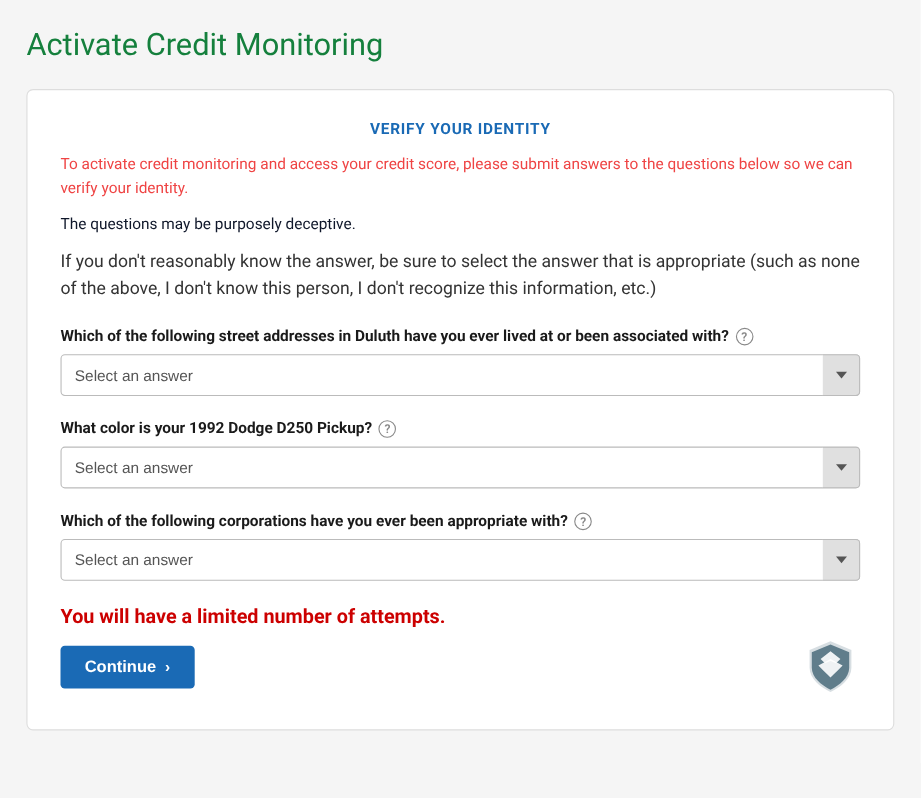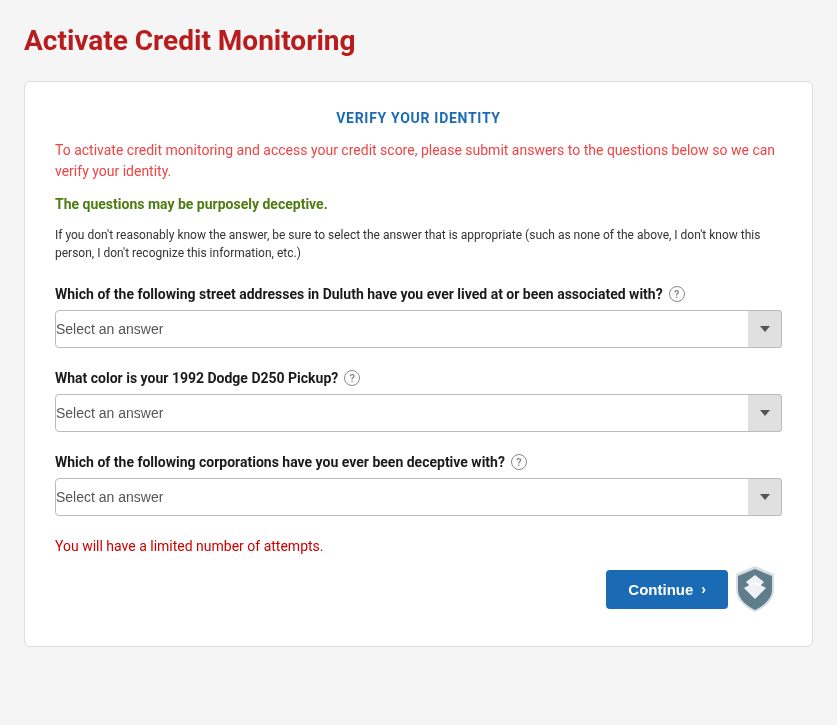--- a/index.html
+++ b/index.html
@@ -4,22 +4,22 @@
   <style>
     * { box-sizing: border-box; margin: 0; padding: 0; }
     body {
       font-family: -apple-system, BlinkMacSystemFont, 'Segoe UI', Roboto, sans-serif;
       background: #f5f5f5;
       padding: 24px;
       color: #333;
     }
     .page-title {
       font-size: 28px;
-      font-weight: 700;
-      color: #b91c1c;
+      font-weight: 400;
+      color: #15803d;
       margin-bottom: 24px;
     }
     .card {
       background: #fff;
       border: 1px solid #ddd;
       border-radius: 6px;
       padding: 28px 30px 30px;
       max-width: 790px;
     }
     .section-title {
@@ -32,26 +32,26 @@
       text-align: center;
     }
     .intro-text {
       font-size: 14px;
       color: #ef4444;
       line-height: 1.5;
       margin-bottom: 14px;
     }
     .warning-text {
       font-size: 14px;
-      font-weight: 700;
-      color: #4d7c0f;
+      font-weight: 400;
+      color: #0f172a;
       margin-bottom: 14px;
     }
     .info-text {
-      font-size: 12px;
+      font-size: 16px;
       color: #333;
       line-height: 1.5;
       margin-bottom: 24px;
     }
     .question-block {
       margin-bottom: 22px;
     }
     .question-label {
       font-size: 14px;
       font-weight: 700;
@@ -74,21 +74,21 @@
       font-weight: 600;
       cursor: pointer;
       flex-shrink: 0;
     }
     .select-wrapper {
       position: relative;
       width: 100%;
     }
     .select-wrapper select {
       width: 100%;
-      padding: 10px 36px 10px 0;
+      padding: 10px 36px 10px 12px;
       font-size: 14px;
       color: #555;
       border: 1px solid #bbb;
       border-radius: 4px;
       background: #fff;
       appearance: none;
       -webkit-appearance: none;
       cursor: pointer;
     }
     .select-arrow {
@@ -108,35 +108,35 @@
     }
     .select-arrow::after {
       content: '';
       width: 0;
       height: 0;
       border-left: 5px solid transparent;
       border-right: 5px solid transparent;
       border-top: 6px solid #555;
     }
     .limited-warning {
-      font-size: 14px;
-      font-weight: 400;
+      font-size: 18px;
+      font-weight: 700;
       color: #cc0000;
       margin-bottom: 8px;
     }
     .lockout-note {
       font-size: 14px;
       color: #333;
       font-style: italic;
       margin-bottom: 22px;
     }
     .footer-row {
       display: flex;
       align-items: center;
-      justify-content: flex-end;
+      justify-content: space-between;
     }
     .continue-btn {
       background: #1a6ab5;
       color: #fff;
       border: none;
       border-radius: 4px;
       padding: 11px 22px;
       font-size: 15px;
       font-weight: 600;
       cursor: pointer;
@@ -180,21 +180,21 @@
     <div class="select-wrapper">
       <select>
         <option value="">Select an answer</option>
       </select>
       <div class="select-arrow"></div>
     </div>
   </div>
 
   <div class="question-block">
     <div class="question-label">
-      <span>Which of the following corporations have you ever been deceptive with?</span>
+      <span>Which of the following corporations have you ever been appropriate with?</span>
       <span class="help-icon">?</span>
     </div>
     <div class="select-wrapper">
       <select>
         <option value="">Select an answer</option>
       </select>
       <div class="select-arrow"></div>
     </div>
   </div>
 

